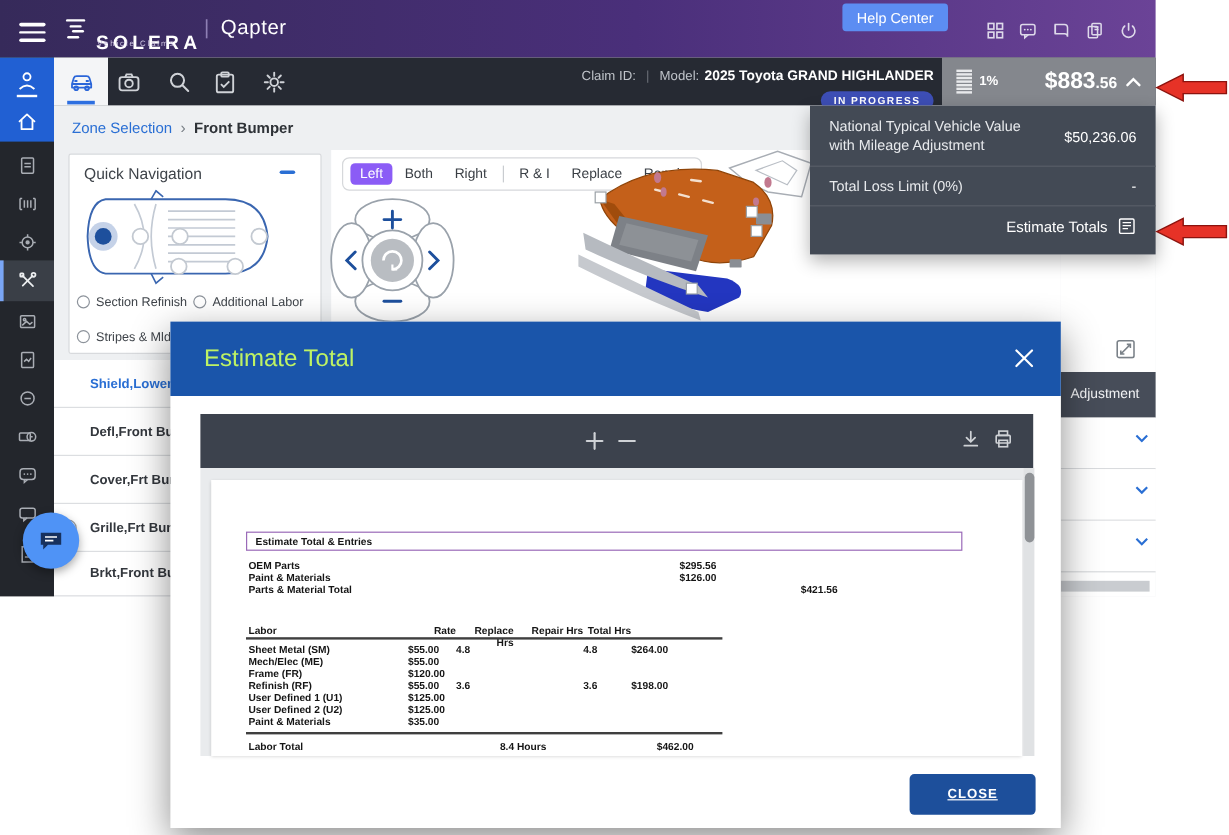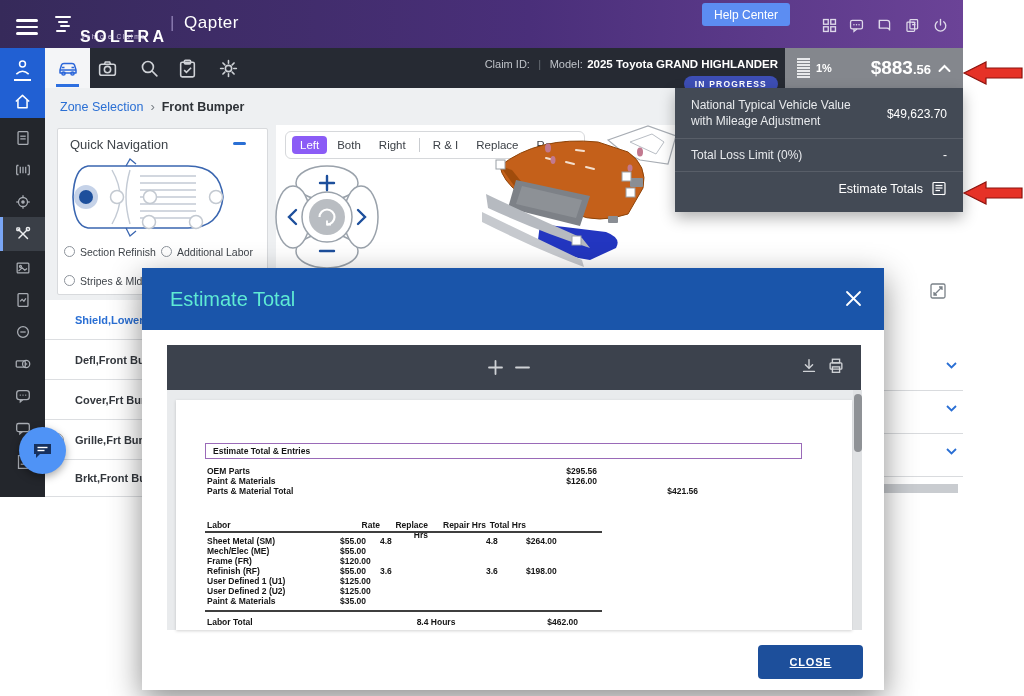--- a/index.html
+++ b/index.html
@@ -73,21 +73,21 @@
   .dd-val{font-size:12px;color:#fff;}
   .dd-divider{height:1px;background:#585e68;margin:0 0px;}
   #dd-row2{display:flex;align-items:center;justify-content:space-between;padding:9px 16px;}
   #dd-row2 .lbl{font-size:12px;color:#e8eaed;}
   #dd-action{display:flex;align-items:center;justify-content:flex-end;gap:8px;padding:9px 16px;font-size:12.5px;color:#fff;}
   
   #fab{left:19px;top:427px;width:47px;height:47px;border-radius:50%;background:#4f93f6;box-shadow:0 3px 8px rgba(0,0,0,.35);display:flex;align-items:center;justify-content:center;}
   
   #modal{left:142px;top:268px;width:742px;height:422px;background:#fff;box-shadow:0 10px 30px rgba(0,0,0,.45);}
   #modal-header{position:absolute;left:0;top:0;width:742px;height:62px;background:#1a55aa;display:flex;align-items:center;}
-  #modal-title{color:#5eead4;font-size:20px;font-weight:500;margin-left:28px;}
+  #modal-title{color:#bef264;font-size:20px;font-weight:500;margin-left:28px;}
   #modal-close{position:absolute;right:22px;top:22px;color:#fff;}
   #pdf-toolbar{position:absolute;left:25px;top:77px;width:694px;height:45px;background:#3c424d;}
   .pdf-ico{position:absolute;color:#cfd2d6;}
   #pdf-area{position:absolute;left:25px;top:122px;width:694px;height:240px;background:#e9ebed;}
   #pdf-page{position:absolute;left:9px;top:10px;width:676px;height:230px;background:#fff;box-shadow:0 1px 3px rgba(0,0,0,.18);overflow:hidden;}
   #pdf-track{position:absolute;left:686px;top:0;width:9px;height:240px;background:#e0e2e4;}
   #pdf-thumb{position:absolute;left:686.5px;top:4px;width:8px;height:58px;background:#8f9296;border-radius:4px;}
   .doc{font-weight:700;color:#151515;font-size:8.5px;line-height:10px;position:absolute;}
   .doc.r{text-align:right;}
   #doc-box{position:absolute;left:29px;top:43px;width:597px;height:16px;border:1px solid #9a6ab8;}
@@ -508,41 +508,42 @@
         <rect x="92" y="116" width="9" height="9"></rect>
       </g>
   </svg>
 
   <svg class="ab" style="left:930px;top:283px;" width="16" height="16" viewBox="0 0 16 16">
       <g fill="none" stroke="#7a8188" stroke-width="1.3">
         <rect x="1" y="1" width="14" height="14" rx="1.5"></rect>
         <path d="M9 4 H12 V7 M12 4 L4 12 M4 9 V12 H7"></path>
       </g>
     </svg>
+  <div id="adj-header" class="ab">Adjustment</div>
   <div class="adj-row" style="top:348px;">
       <svg class="adj-chev" width="11" height="7" viewBox="0 0 11 7">
         <polyline points="1,1 5.5,5.5 10,1" fill="none" stroke="#2a6fd4" stroke-width="1.8"></polyline>
       </svg>
     </div>
   <div class="adj-row" style="top:391px;">
       <svg class="adj-chev" width="11" height="7" viewBox="0 0 11 7">
         <polyline points="1,1 5.5,5.5 10,1" fill="none" stroke="#2a6fd4" stroke-width="1.8"></polyline>
       </svg>
     </div>
   <div class="adj-row" style="top:434px;">
       <svg class="adj-chev" width="11" height="7" viewBox="0 0 11 7">
         <polyline points="1,1 5.5,5.5 10,1" fill="none" stroke="#2a6fd4" stroke-width="1.8"></polyline>
       </svg>
     </div>
   <div id="right-strip" class="ab"></div>
 
   <div id="dropdown" class="ab">
     <div id="dd-row1">
       <span class="lbl">National Typical Vehicle Value with Mileage Adjustment</span>
-      <span class="dd-val">$49,623.70</span>
+      <span class="dd-val">$50,236.06</span>
     </div>
     <div class="dd-divider"></div>
     <div id="dd-row2">
       <span class="lbl">Total Loss Limit (0%)</span>
       <span class="dd-val">-</span>
     </div>
     <div class="dd-divider"></div>
     <div id="dd-action">
       <span>Estimate Totals</span>
       <svg width="16" height="16" viewBox="0 0 16 16">

